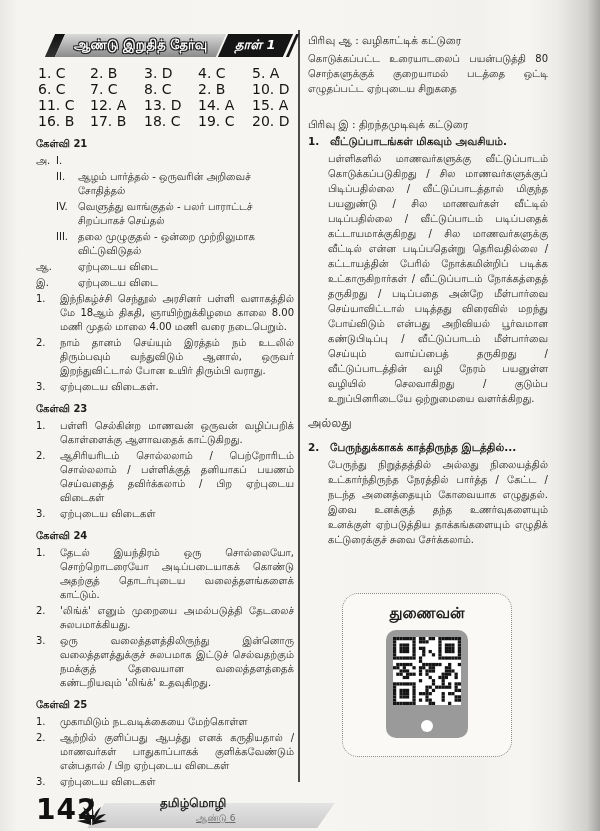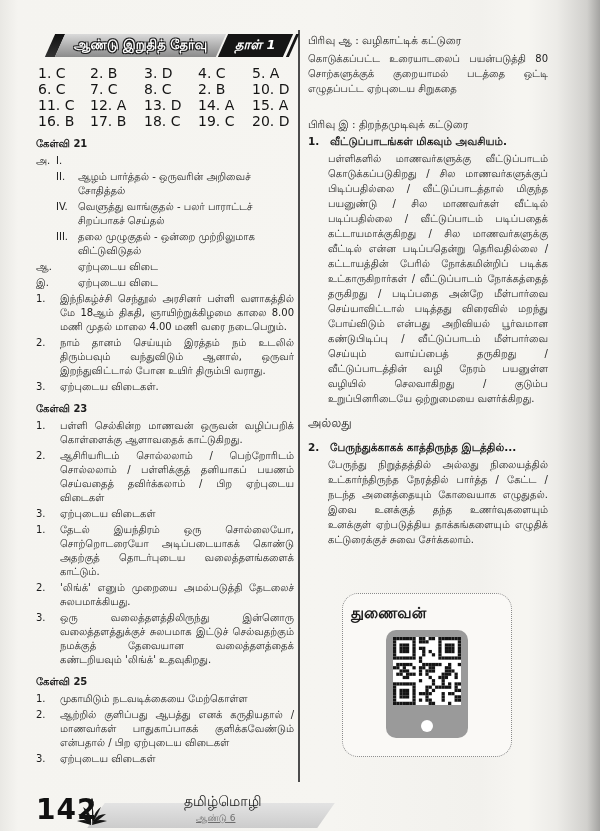--- a/index.html
+++ b/index.html
@@ -47,36 +47,36 @@
   .sec-head { font-weight:normal; font-size:10.5px; margin:4px 0 3px; }
   .sec-body { font-size:10px; line-height:1.5; text-align:justify; }
   .sec-body.indent { padding-left:20px; }
   .or-line { font-size:12px; margin:10px 0; }
   .q2-head { display:grid; grid-template-columns:22px 1fr; font-weight:bold; font-size:10.5px; margin-bottom:2px; }
   .q1-head { display:grid; grid-template-columns:22px 1fr; font-weight:bold; font-size:10.5px; margin-bottom:2px; }
 
   
   .qr-panel {
     width:170px; margin:46px 0 0 34px; border:1.6px dotted #8a8a8a; border-radius:16px;
-    background:#faf9f6; padding:10px 8px 10px; text-align:left;
+    background:#faf9f6; padding:10px 8px 10px; text-align:center;
   }
   .qr-title { font-weight:bold; font-size:15px; margin-bottom:6px; }
   .phone { width:82px; height:108px; background:#9a9a9a; border-radius:10px; margin:0 auto 8px; position:relative; padding-top:7px; }
   .qr-svg { display:block; margin:0 auto; background:#fff; }
   .home-btn { position:absolute; left:50%; bottom:6px; transform:translateX(-50%); width:12px; height:12px; border-radius:50%; background:#fff; }
   .qr-caption { font-weight:bold; font-size:10.5px; line-height:1.5; }
 
   
   .footer-band {
     position:absolute; left:96px; bottom:3px; width:230px; height:25px;
     background:linear-gradient(180deg,#e3e3e3,#cccccc); transform:skewX(-35deg);
   }
   .page-num { position:absolute; left:36px; bottom:5px; font-size:28px; font-weight:bold; letter-spacing:1px; color:#111; }
   .footer-logo { position:absolute; left:74px; bottom:4px; }
-  .footer-subject { position:absolute; left:184px; bottom:20px; font-weight:normal; font-size:14px; color:#222; }
+  .footer-subject { position:absolute; left:160px; bottom:20px; font-weight:bold; font-size:12px; color:#222; }
   .footer-grade { position:absolute; left:196px; bottom:7px; font-size:9px; color:#6d6d6d;text-decoration:underline; }
 </style>
 </head>
 <body>
 
 <div id="page">
   <div class="divider"></div>
 
   <div class="col-left">
 
@@ -191,20 +191,21 @@
           </div>
 
           <div class="q-item">
             <span>3.</span>
             <span>ஏற்புடைய விடைகள்</span>
           </div>
         </div>
     </div>
 
     <div class="q-block">
+      <div class="q-title">கேள்வி 24</div>
       <div>
 
           <div class="q-item">
             <span>1.</span>
             <span>தேடல் இயந்திரம் ஒரு சொல்லையோ, சொற்றொடரையோ அடிப்படையாகக் கொண்டு அதற்குத் தொடர்புடைய வலைத்தளங்களைக் காட்டும்.</span>
           </div>
 
           <div class="q-item">
             <span>2.</span>
             <span>'லிங்க்' எனும் முறையை அமல்படுத்தி தேடலைச் சுலபமாக்கியது.</span>

